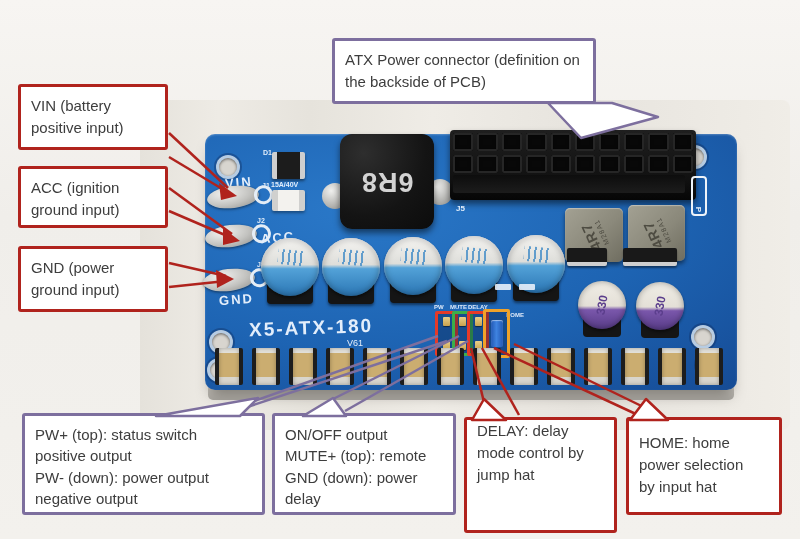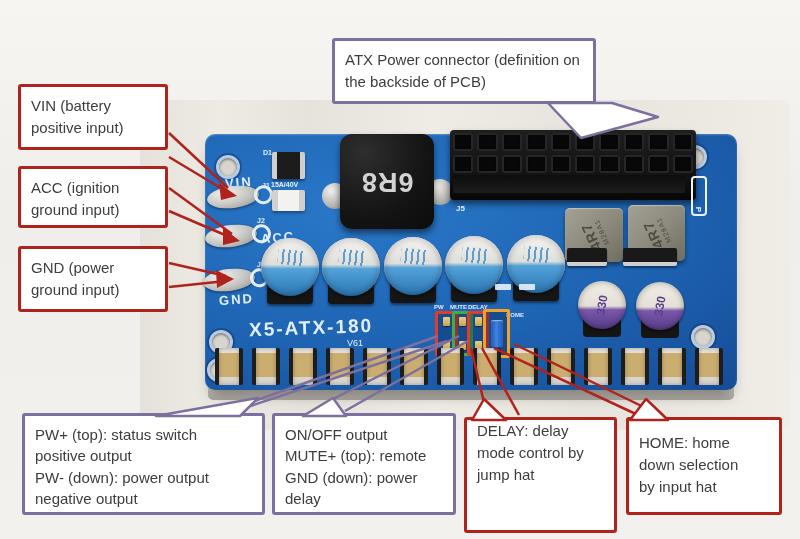--- a/index.html
+++ b/index.html
@@ -274,21 +274,21 @@
     <div>GND (down): power</div>
     <div>delay</div>
   </div>
   <div class="callout red" style="left:464px;top:417px;width:153px;height:116px;padding-top:0">
     <div>DELAY: delay</div>
     <div>mode control by</div>
     <div>jump hat</div>
   </div>
   <div class="callout red" style="left:626px;top:417px;width:156px;height:98px;padding-top:12px">
     <div>HOME: home</div>
-    <div>down selection</div>
+    <div>power selection</div>
     <div>by input hat</div>
   </div>
 
   <svg class="overlay-svg" width="800" height="539">
     <g>
       <path class="ln-r" d="M169,133 L228,188"></path>
         <path class="ln-r" d="M169,157 L229,193"></path>
       <polygon class="arr" points="237,196 219,183 221,200"></polygon>
     </g>
     <g>

